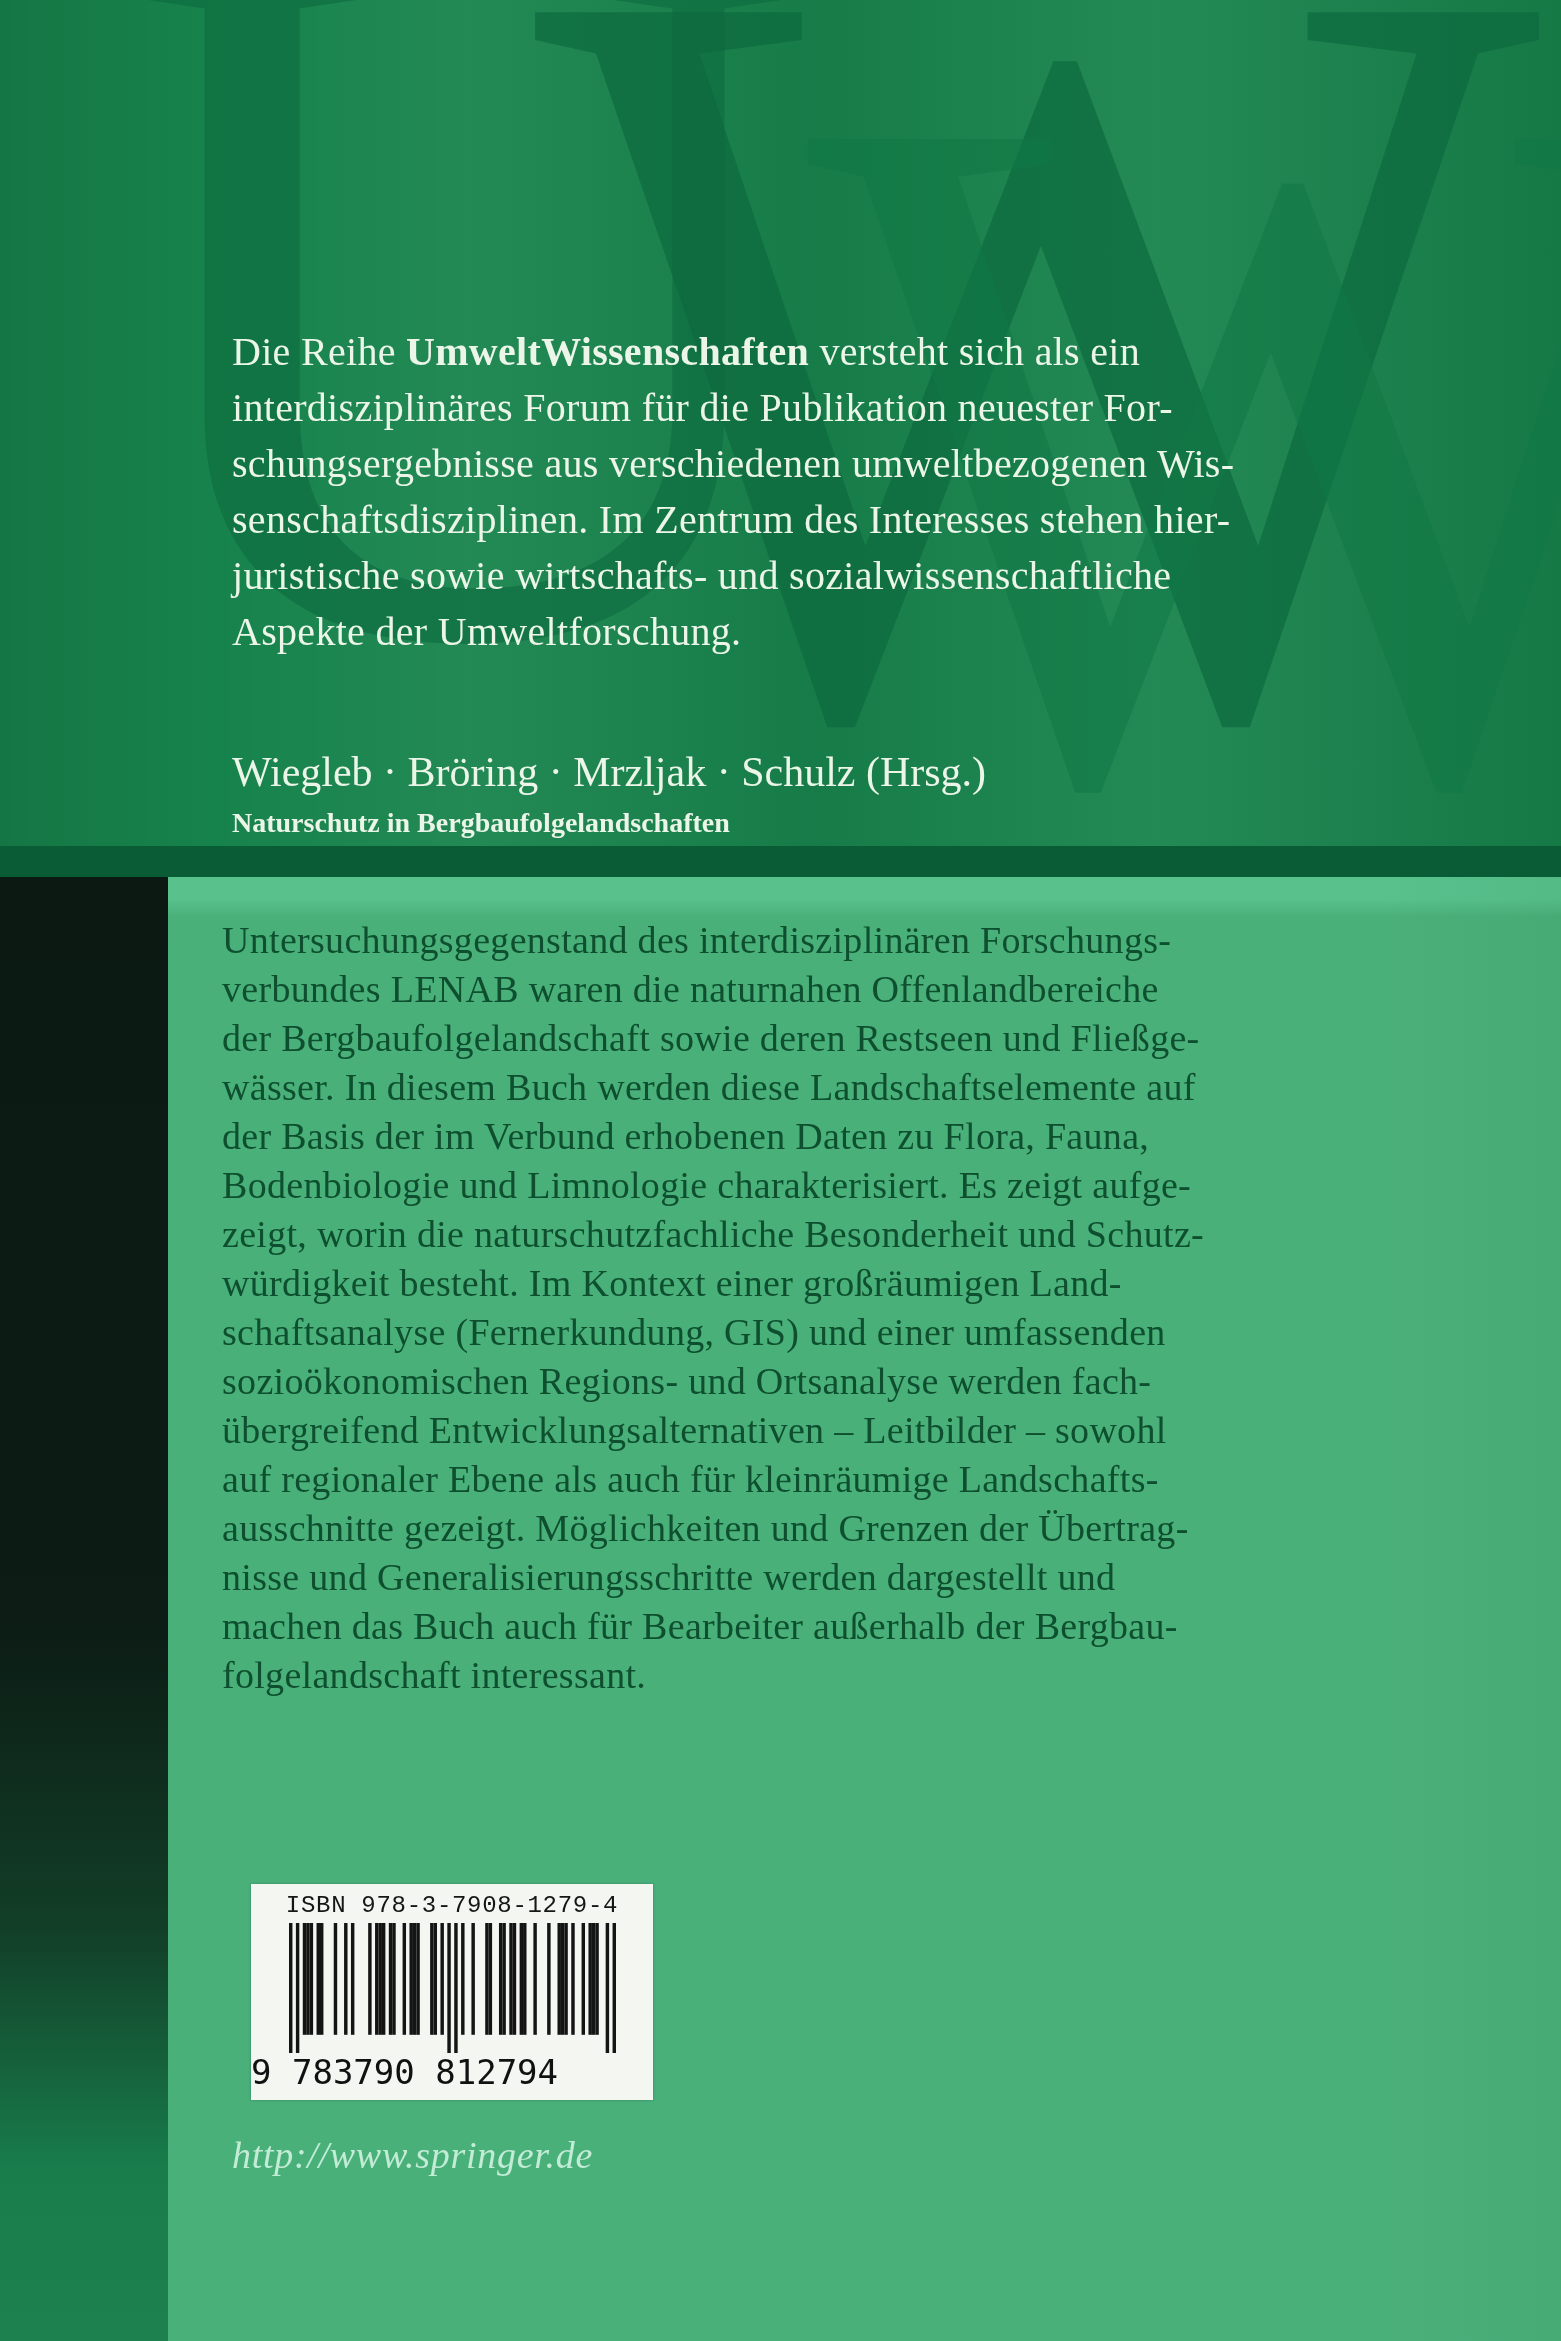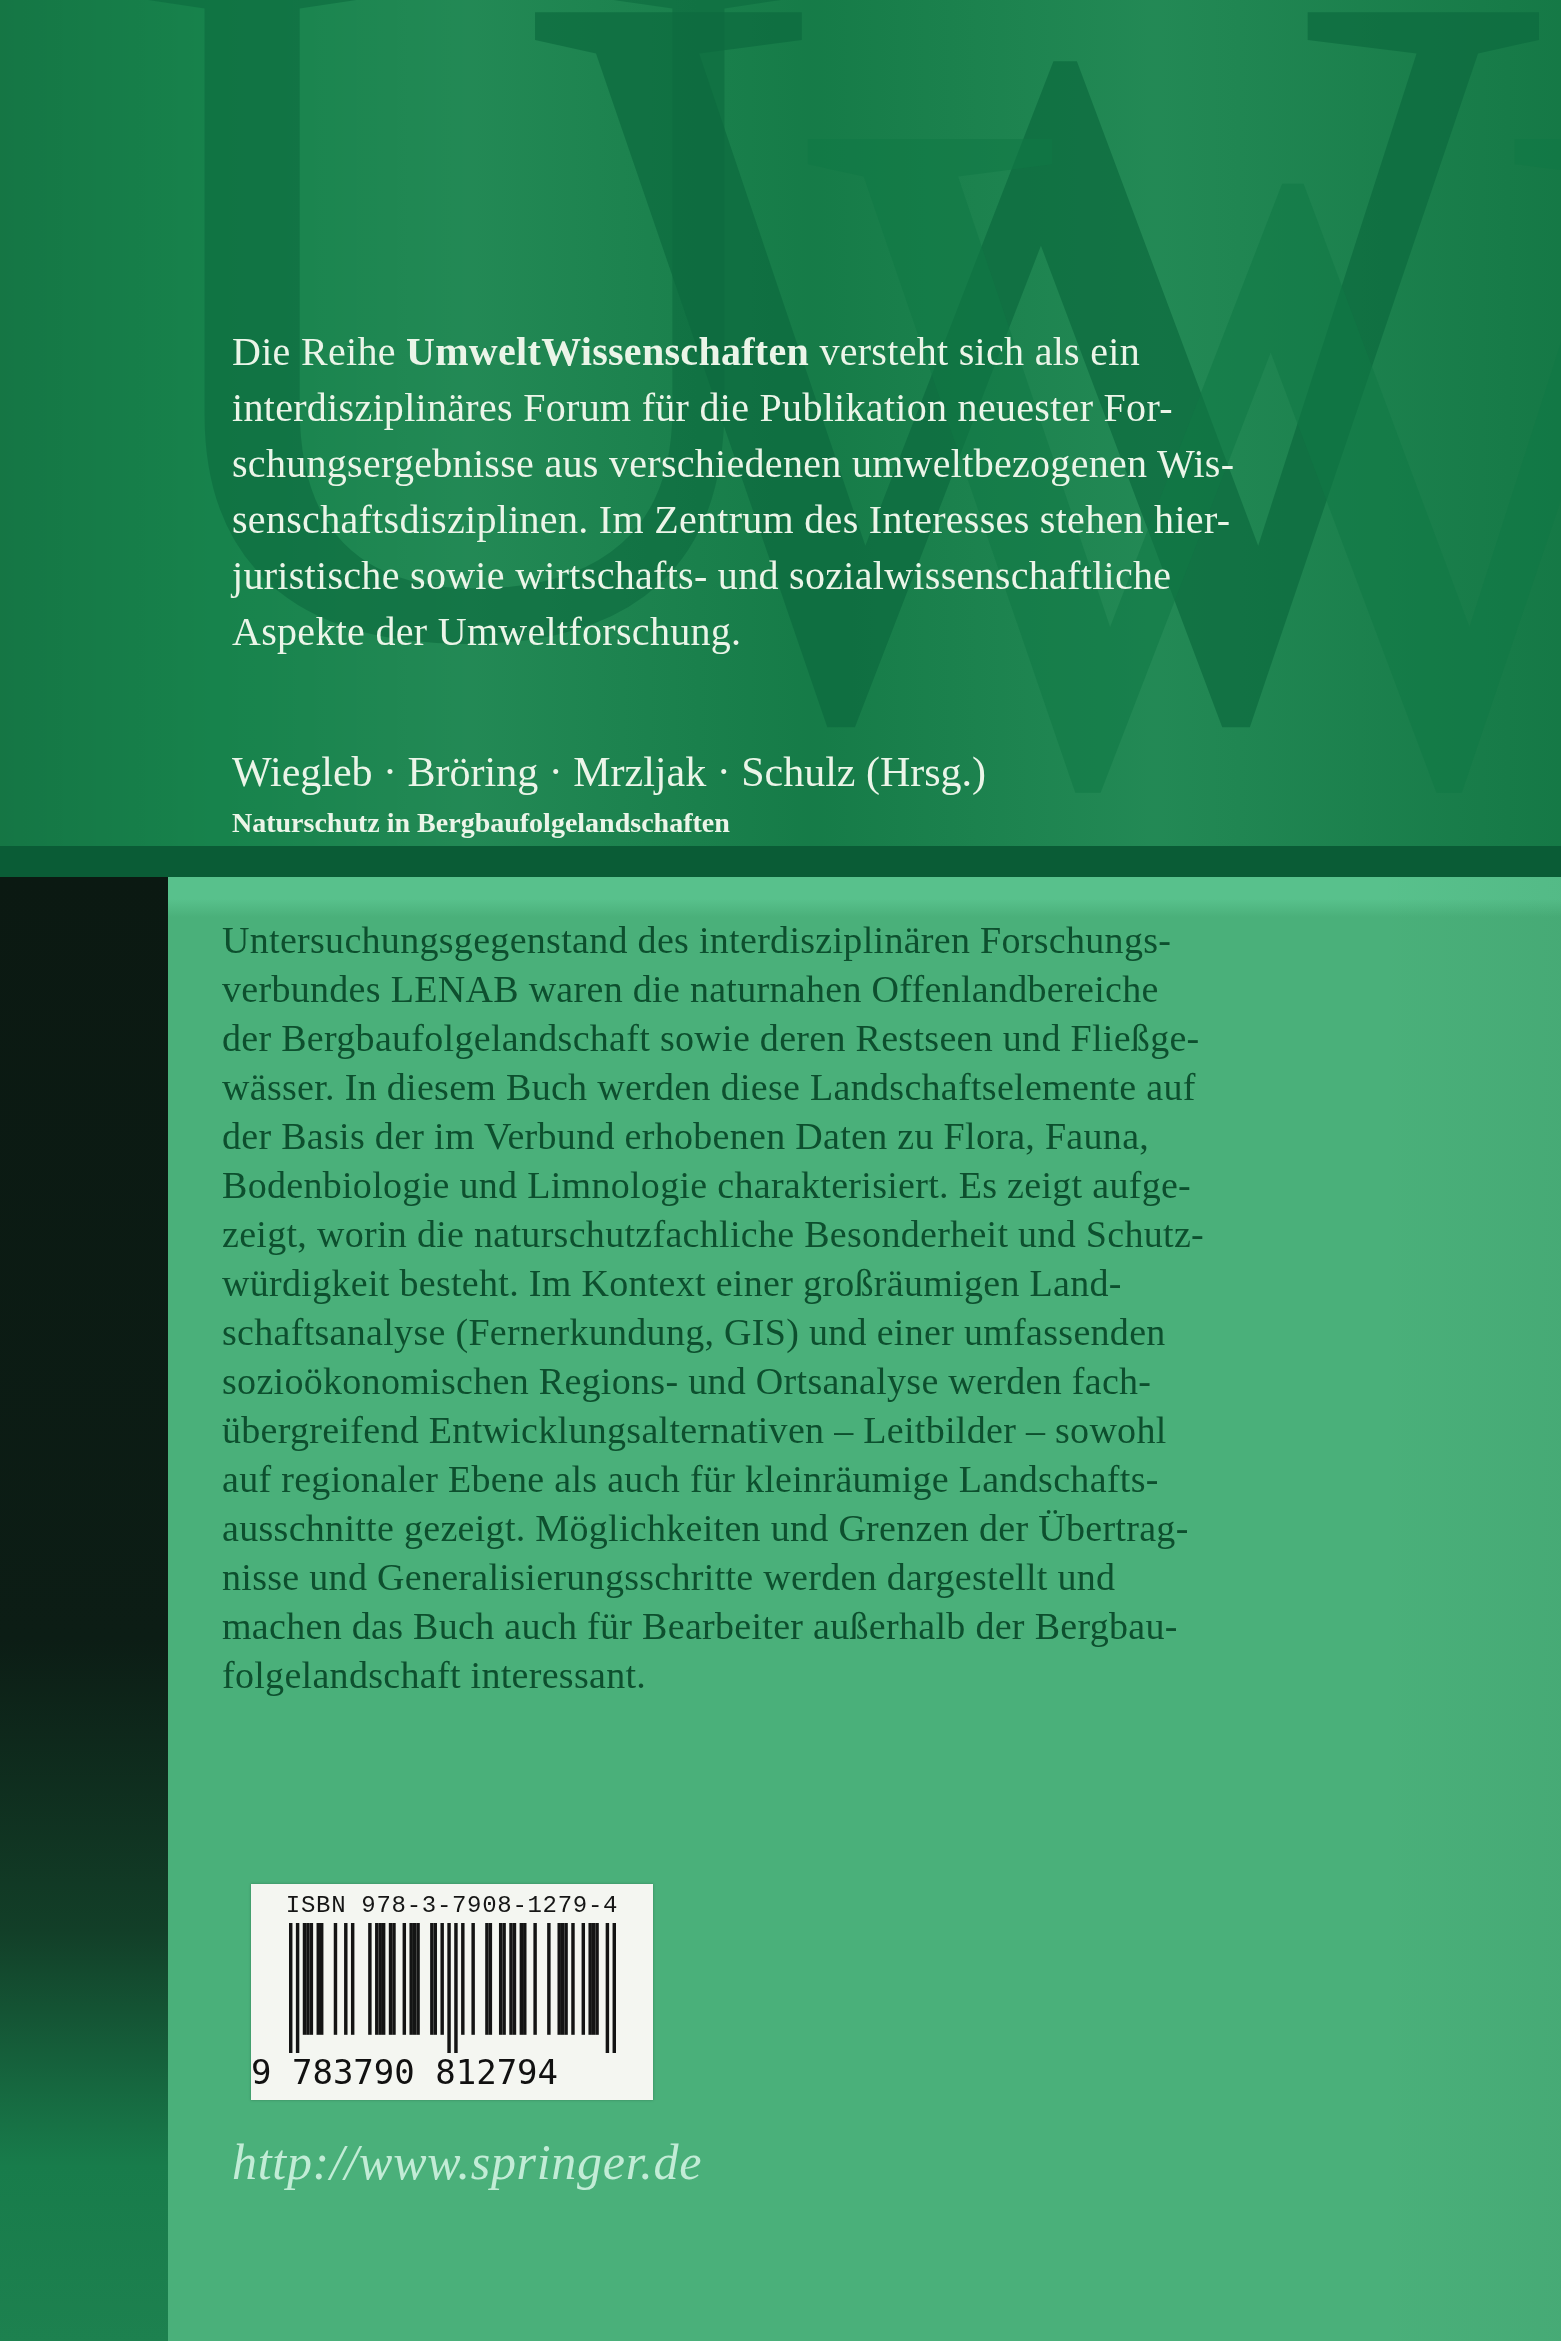--- a/index.html
+++ b/index.html
@@ -169,21 +169,21 @@
     font-family: "DejaVu Sans Mono", "Liberation Mono", monospace;
     font-size: 34px;
     color: #111;
     white-space: nowrap;
   }
 
   
   .publisher-url {
     position: absolute;
     left: 232px; top: 2133px;
-    font-size: 50px;
+    font-size: 38px;
     font-style: italic;
     letter-spacing: 0.7px;
     color: var(--url-text, #c2ecd6);
     white-space: nowrap;
   }
 </style>
 </head>
 <body>
 
 <div id="cover">

